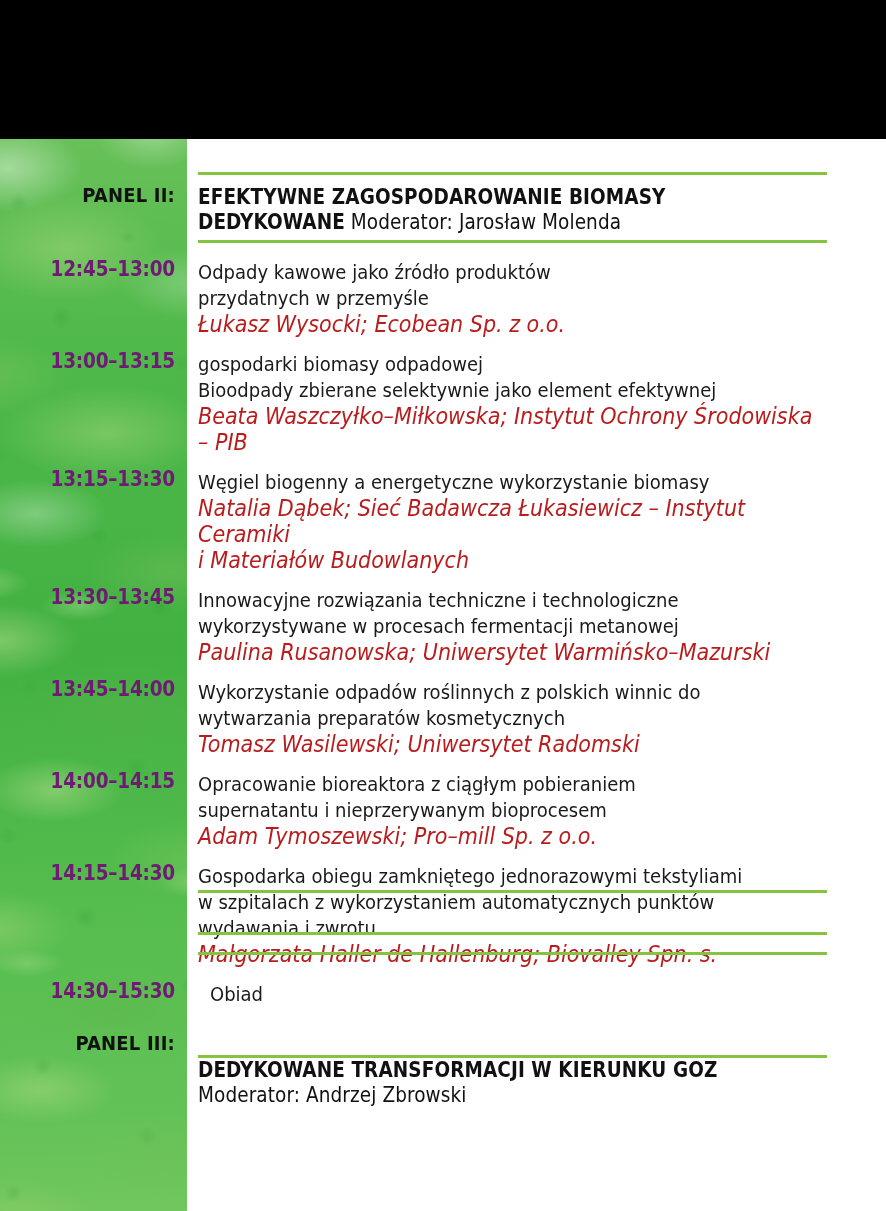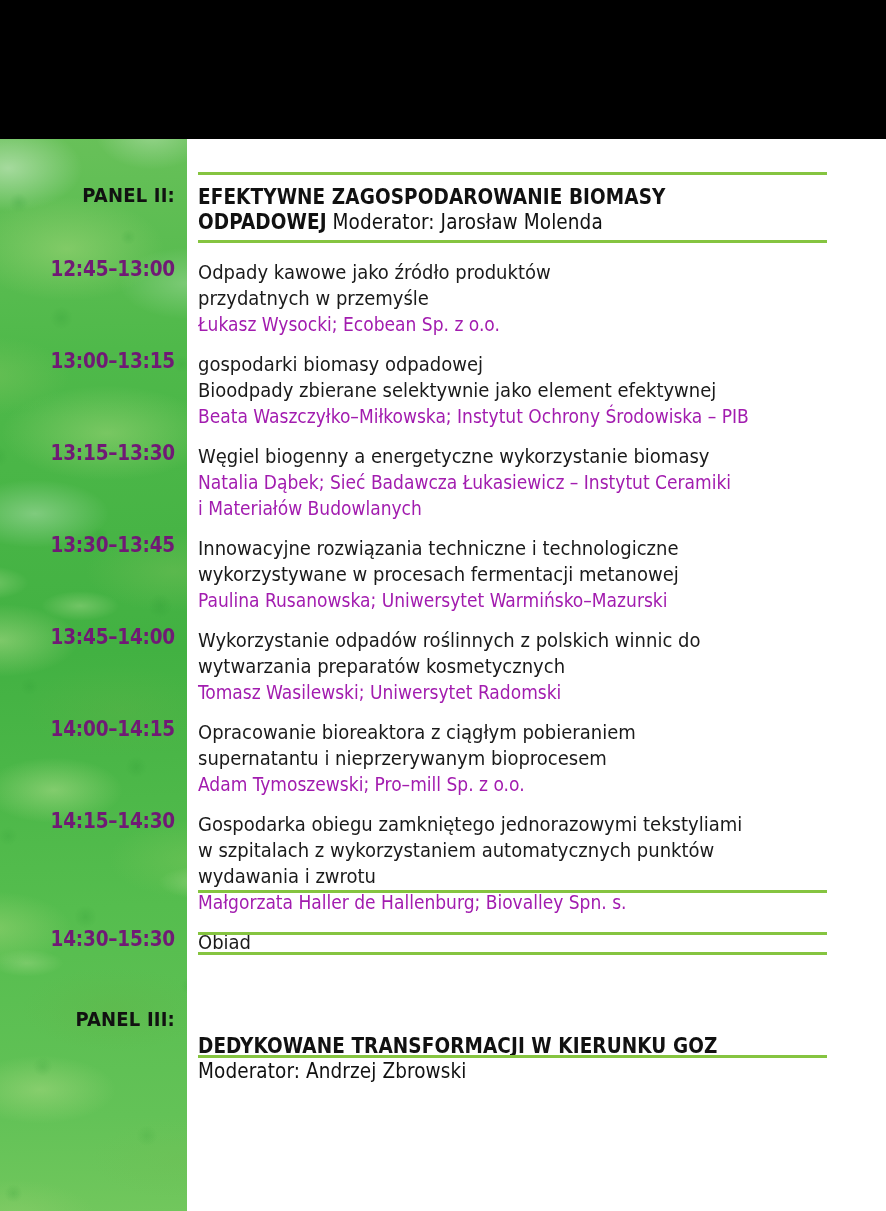--- a/index.html
+++ b/index.html
@@ -171,23 +171,24 @@
     font-size: 20px;
     line-height: 26px;
     color: #1a1a1a;
     letter-spacing: 0px;
   }
   .talk-title.bold {
     font-weight: normal;
   }
   .speaker {
     font-family: "DejaVu Sans Condensed", "Liberation Sans Narrow", "Liberation Sans", sans-serif;
-    font-size: 19px;
+    font-style: italic;
+    font-size: 23px;
     line-height: 26px;
-    color: #a21caf;
+    color: #b91c1c;
     letter-spacing: 0px;
   }
 </style>
 </head>
 <body>
 
 <div class="page">
 
   <div class="topbar"></div>
 
@@ -200,21 +201,21 @@
   <div class="schedule">
 
     <div class="rule" style="top:33px;"></div>
     <div class="row panel-header" style="padding-top:46px;">
       <div class="time-cell">
         <span class="time-text dark">PANEL II:</span>
       </div>
       <div class="body-cell">
         <div class="title">
           <span class="strong">EFEKTYWNE ZAGOSPODAROWANIE BIOMASY</span><br>
-          <span class="strong">ODPADOWEJ</span><span> </span><span class="moderator">Moderator: Jarosław Molenda</span>
+          <span class="strong">DEDYKOWANE</span><span> </span><span class="moderator">Moderator: Jarosław Molenda</span>
         </div>
       </div>
     </div>
     <div class="rule" style="top:101px;"></div>
 
     <div class="row" style="padding-top:24px;">
       <div class="time-cell">
         <span class="time-text">12:45–13:00</span>
       </div>
       <div class="body-cell">
@@ -285,32 +286,32 @@
       </div>
       <div class="body-cell">
         <div class="talk-title">Gospodarka obiegu zamkniętego jednorazowymi tekstyliami</div>
         <div class="talk-title">w szpitalach z wykorzystaniem automatycznych punktów</div>
         <div class="talk-title">wydawania i zwrotu</div>
         <div class="speaker">Małgorzata Haller de Hallenburg; Biovalley Spn. s.</div>
       </div>
     </div>
 
     <div class="rule" style="top:751px;"></div>
-    <div class="row" style="padding-top:14px;">
+    <div class="row" style="padding-top:14px;gap:12px;">
       <div class="time-cell">
         <span class="time-text">14:30–15:30</span>
       </div>
       <div class="body-cell">
         <div class="talk-title bold">Obiad</div>
       </div>
     </div>
     <div class="rule" style="top:793px;"></div>
 
     <div class="rule" style="top:813px;"></div>
-    <div class="row panel-header" style="padding-top:26px;margin-top:28px;">
+    <div class="row panel-header" style="padding-top:26px;">
       <div class="time-cell">
         <span class="time-text dark">PANEL III:</span>
       </div>
       <div class="body-cell">
         <div class="title">
           <br>
           <span class="strong">DEDYKOWANE TRANSFORMACJI W KIERUNKU GOZ</span><br>
           <span class="moderator">Moderator: Andrzej Zbrowski</span>
         </div>
       </div>

